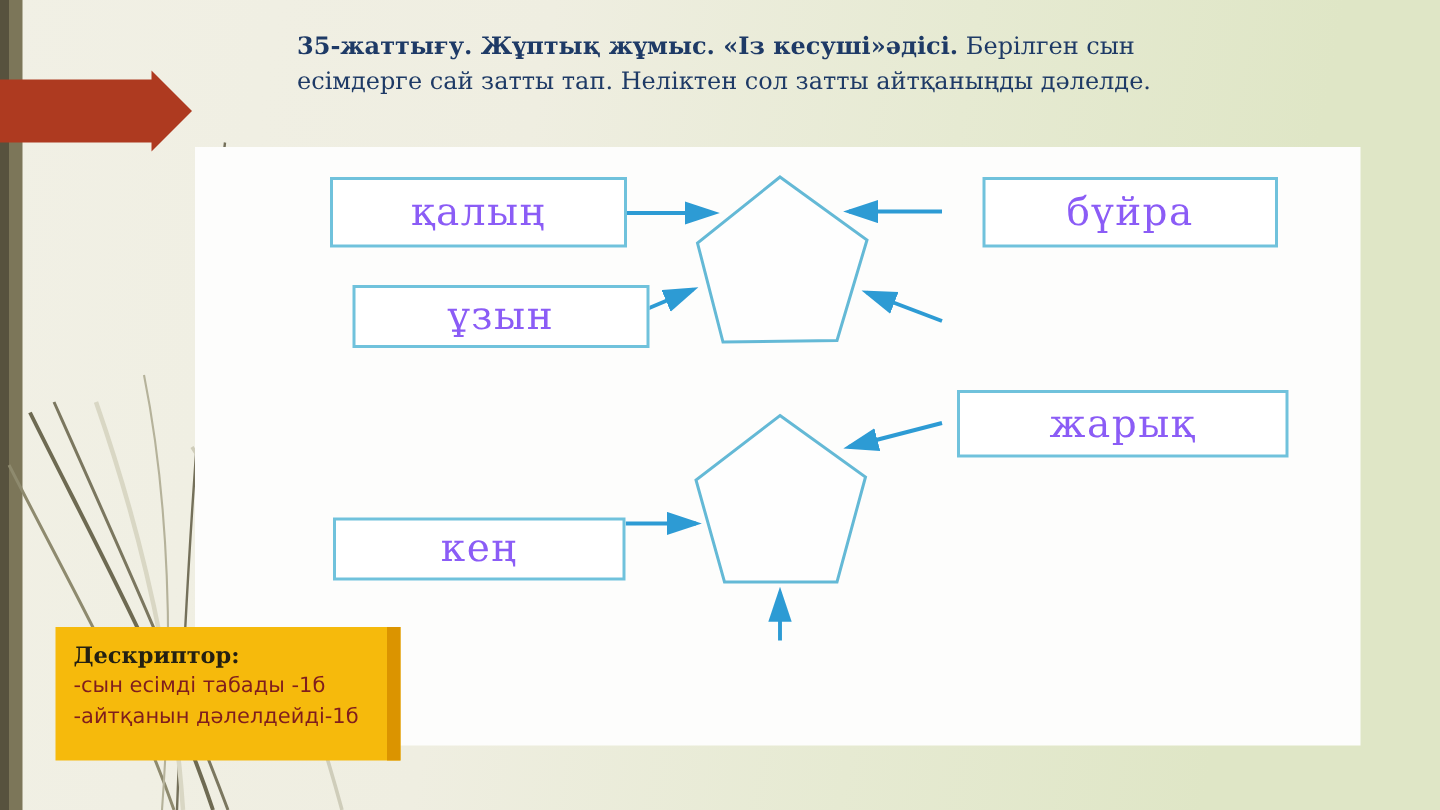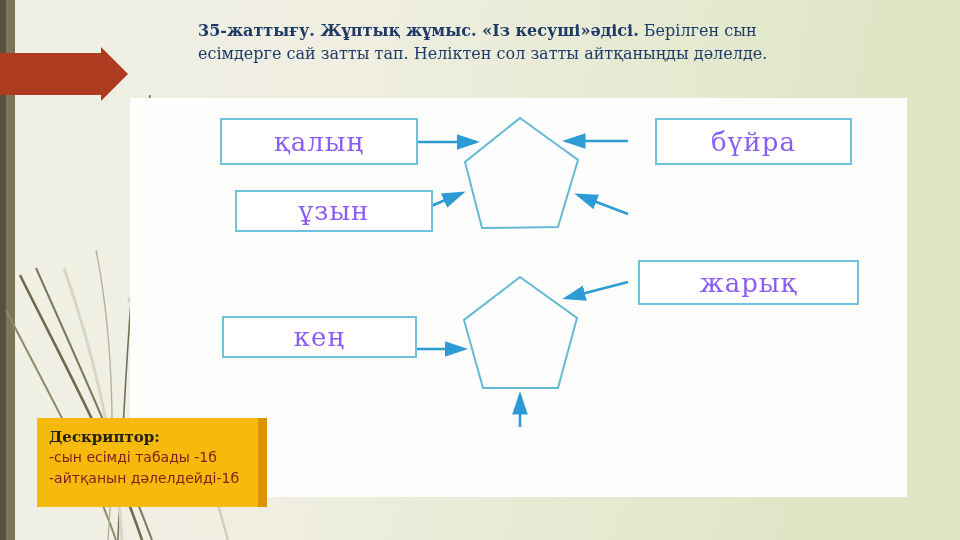--- a/index.html
+++ b/index.html
@@ -92,21 +92,21 @@
     </div>
     <div class="dbox" style="left:89px;top:92px;width:198px;height:42px;margin-left:16px;">
       <span>ұзын</span>
     </div>
     <div class="dbox" style="left:525px;top:20px;width:197px;height:47px;">
       <span>бүйра</span>
     </div>
     <div class="dbox" style="left:470px;top:162px;width:221px;height:45px;margin-left:38px;">
       <span>жарық</span>
     </div>
-    <div class="dbox" style="left:92px;top:218px;width:195px;height:42px;">
+    <div class="dbox" style="left:92px;top:247px;width:195px;height:42px;">
       <span>кең</span>
     </div>
   </div>
 
   <div id="descriptor">
     <div class="head">Дескриптор:</div>
     <div class="line">-сын есімді табады -1б</div>
     <div class="line">-айтқанын дәлелдейді-1б</div>
   </div>
 

